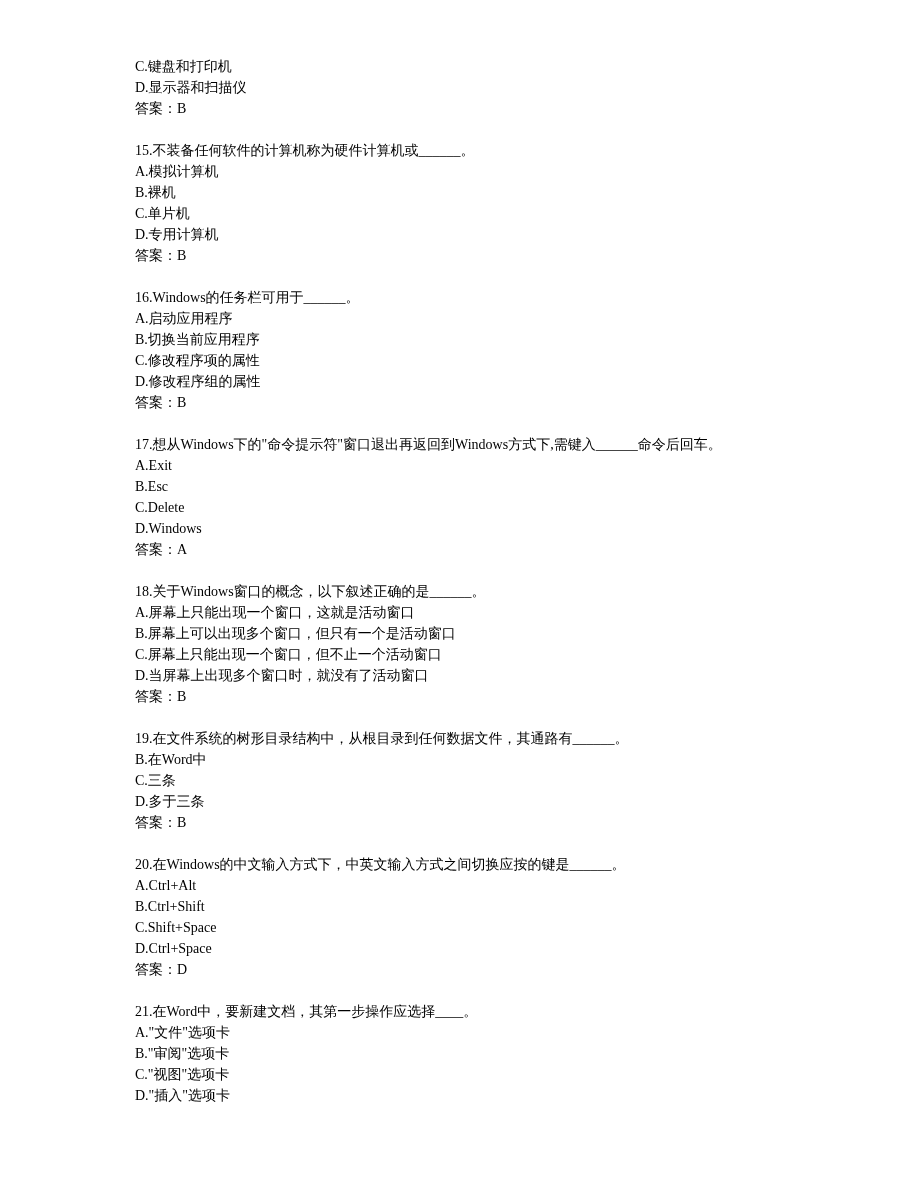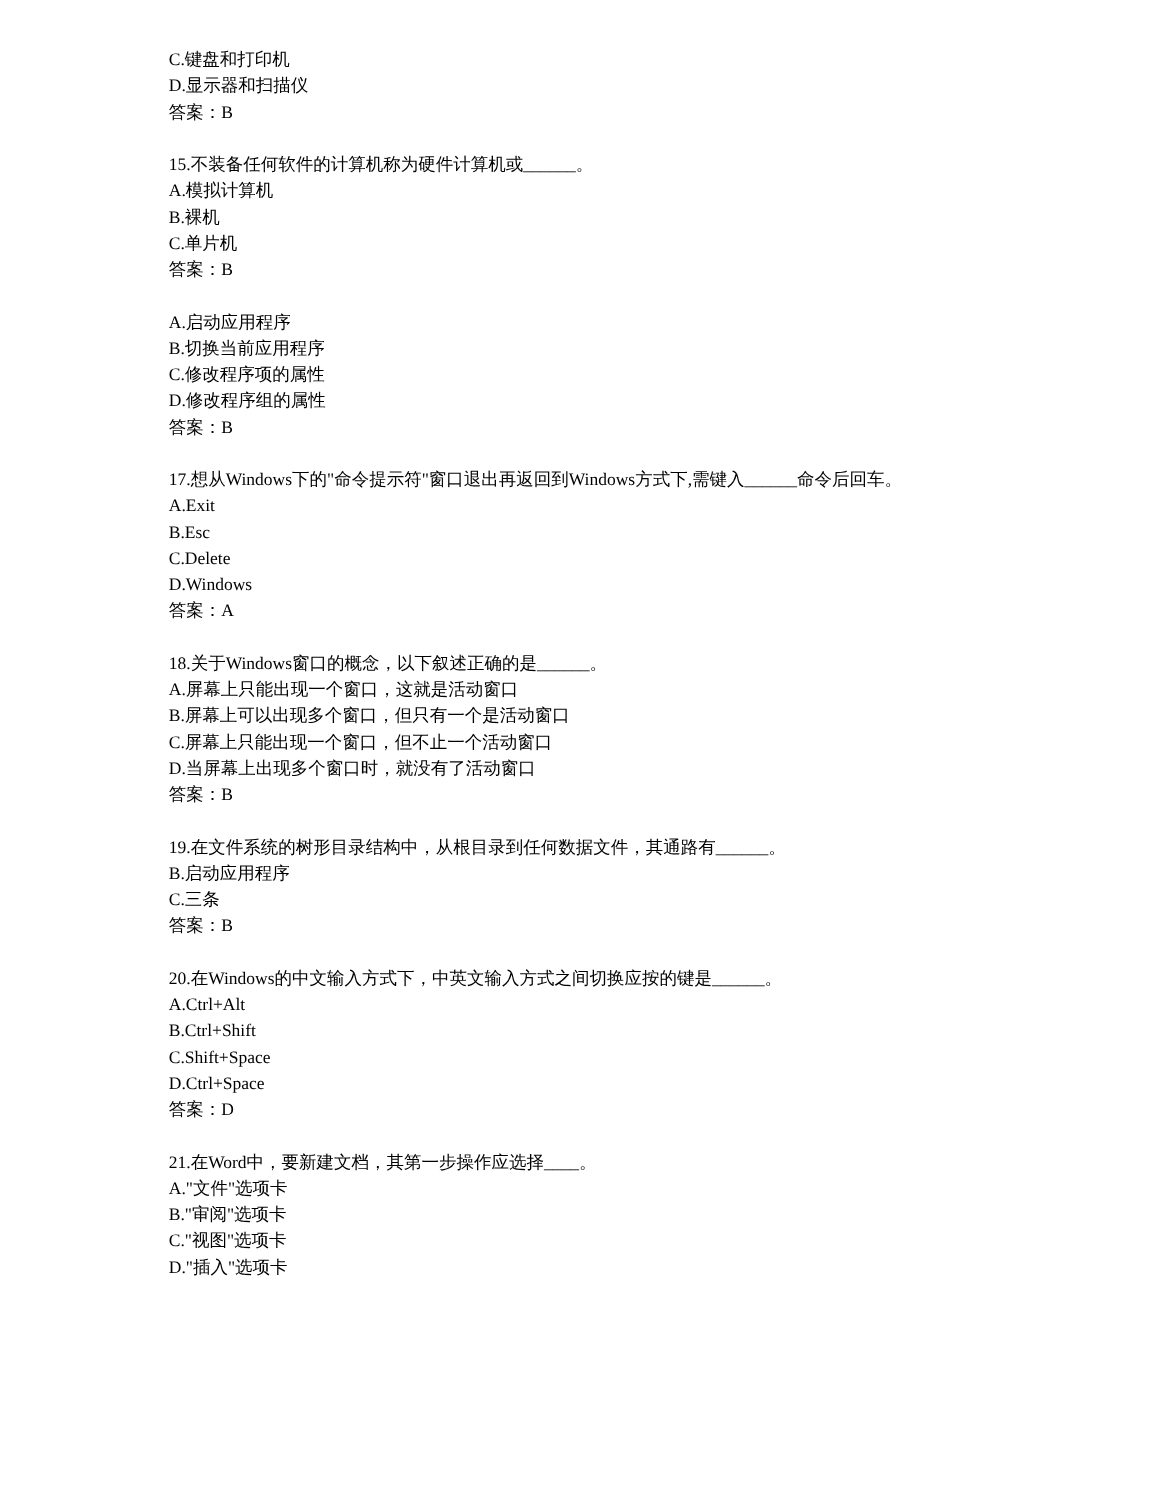--- a/index.html
+++ b/index.html
@@ -6,21 +6,21 @@
     margin: 0;
     padding: 0;
     background: #ffffff;
     font-family: "SimSun", "宋体", serif;
     font-size: 14px;
     color: #000000;
     line-height: 1.5;
     width: 920px;
   }
   .page {
-    padding: 38px 0 50px 135px;
+    padding: 56px 0 50px 135px;
     box-sizing: border-box;
   }
   .line {
     white-space: pre;
     letter-spacing: 0px;
   }
   .block {
     margin-bottom: 21px;
   }
   .block:last-child {
@@ -36,24 +36,26 @@
     <div class="line">C.键盘和打印机</div>
     <div class="line">D.显示器和扫描仪</div>
     <div class="line">答案：B</div>
   </div>
 
   <div class="block">
     <div class="line">15.不装备任何软件的计算机称为硬件计算机或______。</div>
     <div class="line">A.模拟计算机</div>
     <div class="line">B.裸机</div>
     <div class="line">C.单片机</div>
+    <div class="line">D.专用计算机</div>
     <div class="line">答案：B</div>
   </div>
 
   <div class="block">
+    <div class="line">16.Windows的任务栏可用于______。</div>
     <div class="line">A.启动应用程序</div>
     <div class="line">B.切换当前应用程序</div>
     <div class="line">C.修改程序项的属性</div>
     <div class="line">D.修改程序组的属性</div>
     <div class="line">答案：B</div>
   </div>
 
   <div class="block">
     <div class="line">17.想从Windows下的"命令提示符"窗口退出再返回到Windows方式下,需键入______命令后回车。</div>
     <div class="line">A.Exit</div>
@@ -67,22 +69,23 @@
     <div class="line">18.关于Windows窗口的概念，以下叙述正确的是______。</div>
     <div class="line">A.屏幕上只能出现一个窗口，这就是活动窗口</div>
     <div class="line">B.屏幕上可以出现多个窗口，但只有一个是活动窗口</div>
     <div class="line">C.屏幕上只能出现一个窗口，但不止一个活动窗口</div>
     <div class="line">D.当屏幕上出现多个窗口时，就没有了活动窗口</div>
     <div class="line">答案：B</div>
   </div>
 
   <div class="block">
     <div class="line">19.在文件系统的树形目录结构中，从根目录到任何数据文件，其通路有______。</div>
-    <div class="line">B.启动应用程序</div>
+    <div class="line">B.在Word中</div>
     <div class="line">C.三条</div>
+    <div class="line">D.多于三条</div>
     <div class="line">答案：B</div>
   </div>
 
   <div class="block">
     <div class="line">20.在Windows的中文输入方式下，中英文输入方式之间切换应按的键是______。</div>
     <div class="line">A.Ctrl+Alt</div>
     <div class="line">B.Ctrl+Shift</div>
     <div class="line">C.Shift+Space</div>
     <div class="line">D.Ctrl+Space</div>
     <div class="line">答案：D</div>

